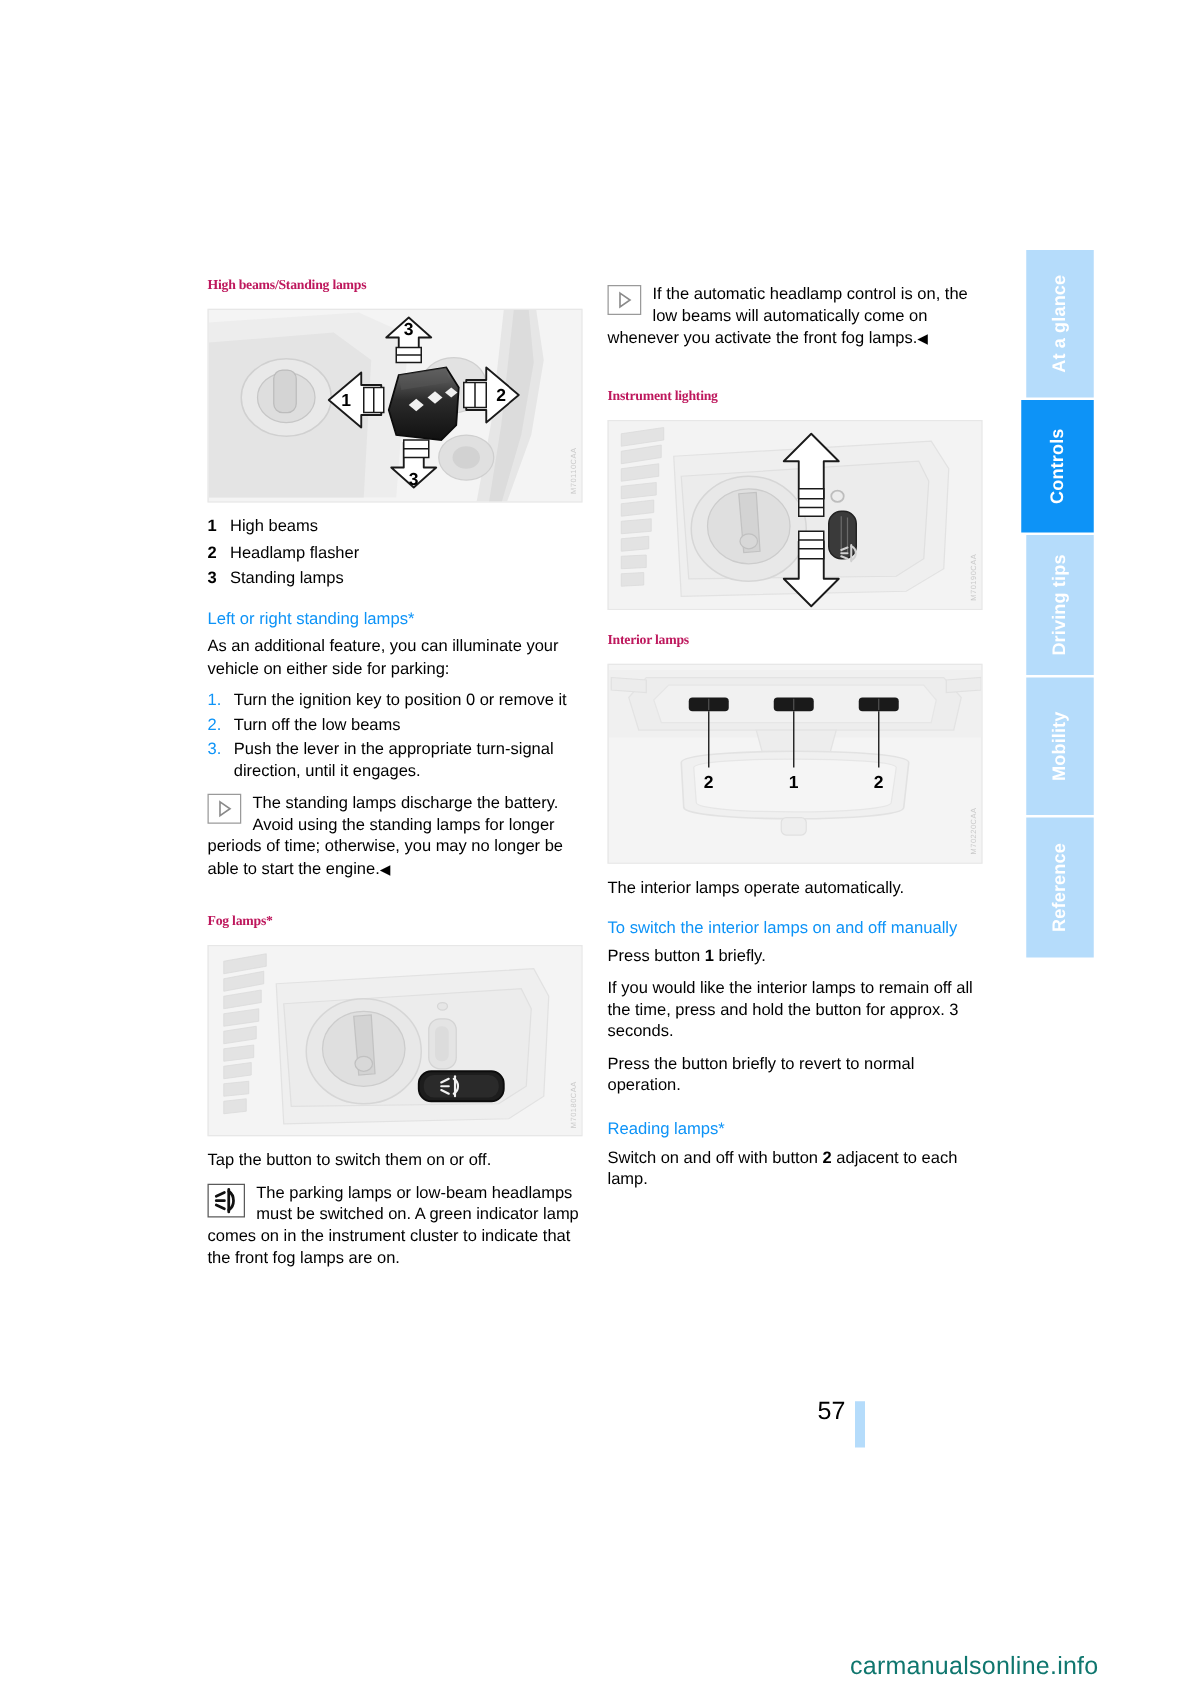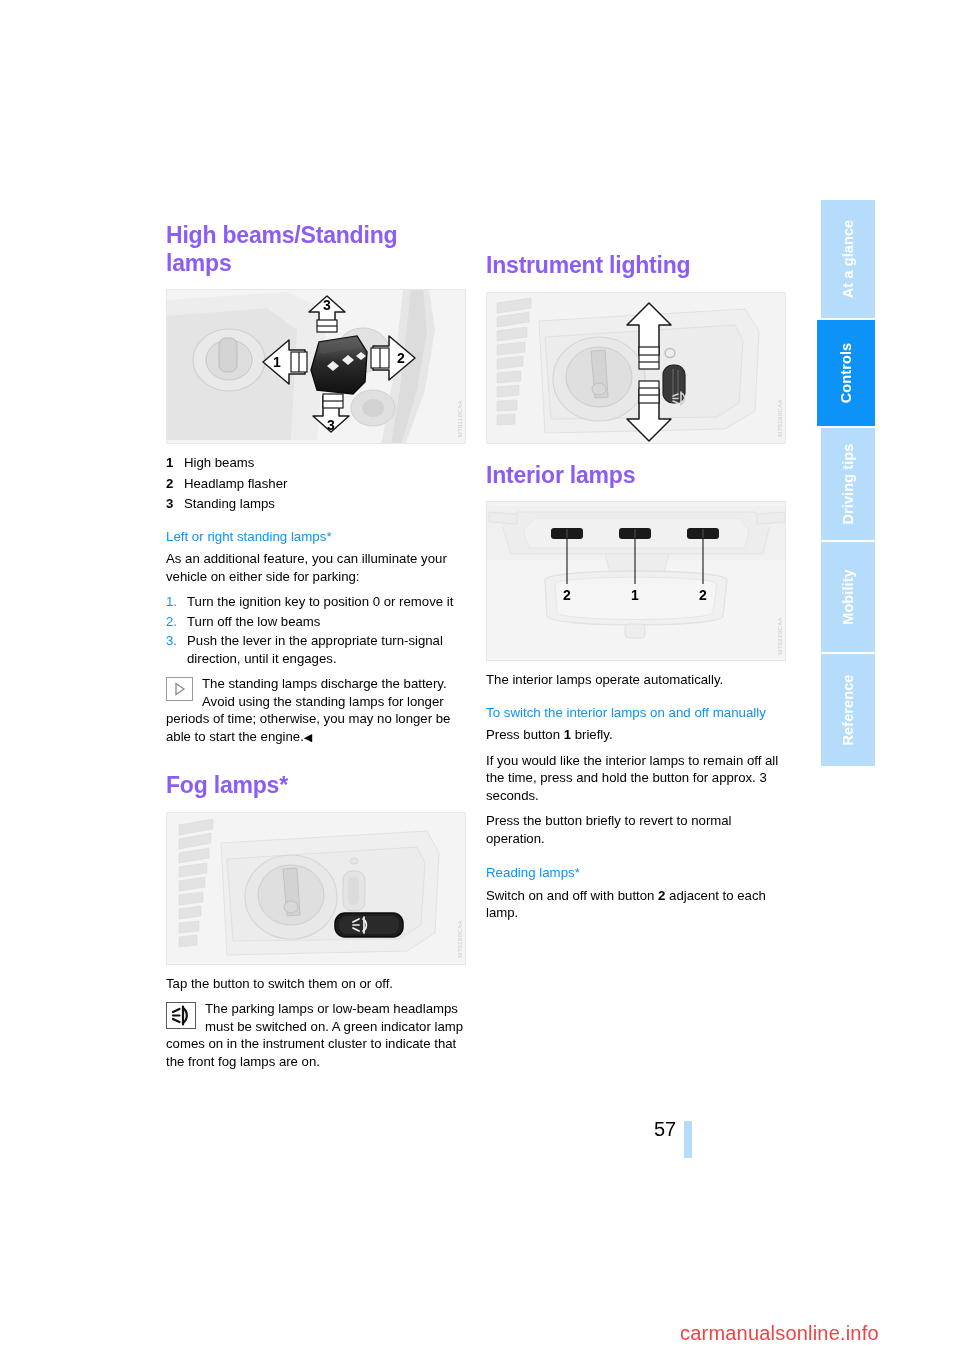--- a/index.html
+++ b/index.html
@@ -33,26 +33,27 @@
     letter-spacing:.1px;
     color:#ffffff;
   }
 
   
   .col{position:absolute;top:222px;width:300px;}
   .col-left{left:166px;}
   .col-right{left:486px;}
 
   h1.sec{
-    color:#8b5cf6;
-    font-size:23px;
+    color:#be185d;
+    font-size:11px;
     font-weight:bold;
     margin:0 0 12px 0;
     line-height:1.2;
     letter-spacing:-.2px;
+    font-family:Liberation Serif, serif;
   }
   h2.sub{
     color:#0d93f7;
     font-size:13.3px;
     font-weight:normal;
     margin:16px 0 5px 0;
     line-height:1.25;
   }
   p.body{
     font-size:13.2px;
@@ -121,21 +122,21 @@
   .pagenum{
     position:absolute;left:654px;top:1118px;
     font-size:20px;color:#000;
   }
   .pagebar{
     position:absolute;left:684px;top:1121px;
     width:8px;height:37px;background:#b5dcfb;
   }
   .watermark{
     position:absolute;left:680px;top:1322px;
-    font-size:20px;color:#ef4444;letter-spacing:.2px;
+    font-size:20px;color:#0f766e;letter-spacing:.2px;
     font-family:"Liberation Sans", sans-serif;
   }
 </style>
 </head>
 <body>
 
 <div class="page">
 
   <div class="tab-rail">
     <div class="tab" style="top:0px;height:118px;">
@@ -326,20 +327,27 @@
             <line x1="12.5" y1="19" x2="6" y2="16"></line>
           </g>
         </svg>
       </span><span>The parking lamps or low-beam headlamps must be switched on. A green indicator lamp comes on in the instrument cluster to indicate that the front fog lamps are on.</span>
     </div>
 
   </div>
 
   <div class="col col-right">
 
+    <div class="note" style="margin-top:4px;">
+      <span class="icon-box">
+        <svg width="25" height="22" viewBox="0 0 25 22">
+            <polygon points="9,5.5 17,11 9,16.5" fill="none" stroke="#8a8a8a" stroke-width="1.3"></polygon>
+          </svg>
+      </span><span>If the automatic headlamp control is on, the low beams will automatically come on whenever you activate the front fog lamps.</span><span class="endmark">◀</span>
+    </div>
 
     <h1 class="sec" style="margin-top:30px;">Instrument lighting</h1>
 
     <div class="fig" style="width:300px;height:152px;">
       <svg width="300" height="152" viewBox="0 0 300 152">
         <rect x="0" y="0" width="300" height="152" fill="#f3f3f3"></rect>
 
         <g fill="#e3e3e3" stroke="#dadada" stroke-width=".6">
           <path d="M10,10 L44,5 L44,15 L10,20 Z"></path>
           <path d="M10,24 L42,19 L42,29 L10,34 Z"></path>

